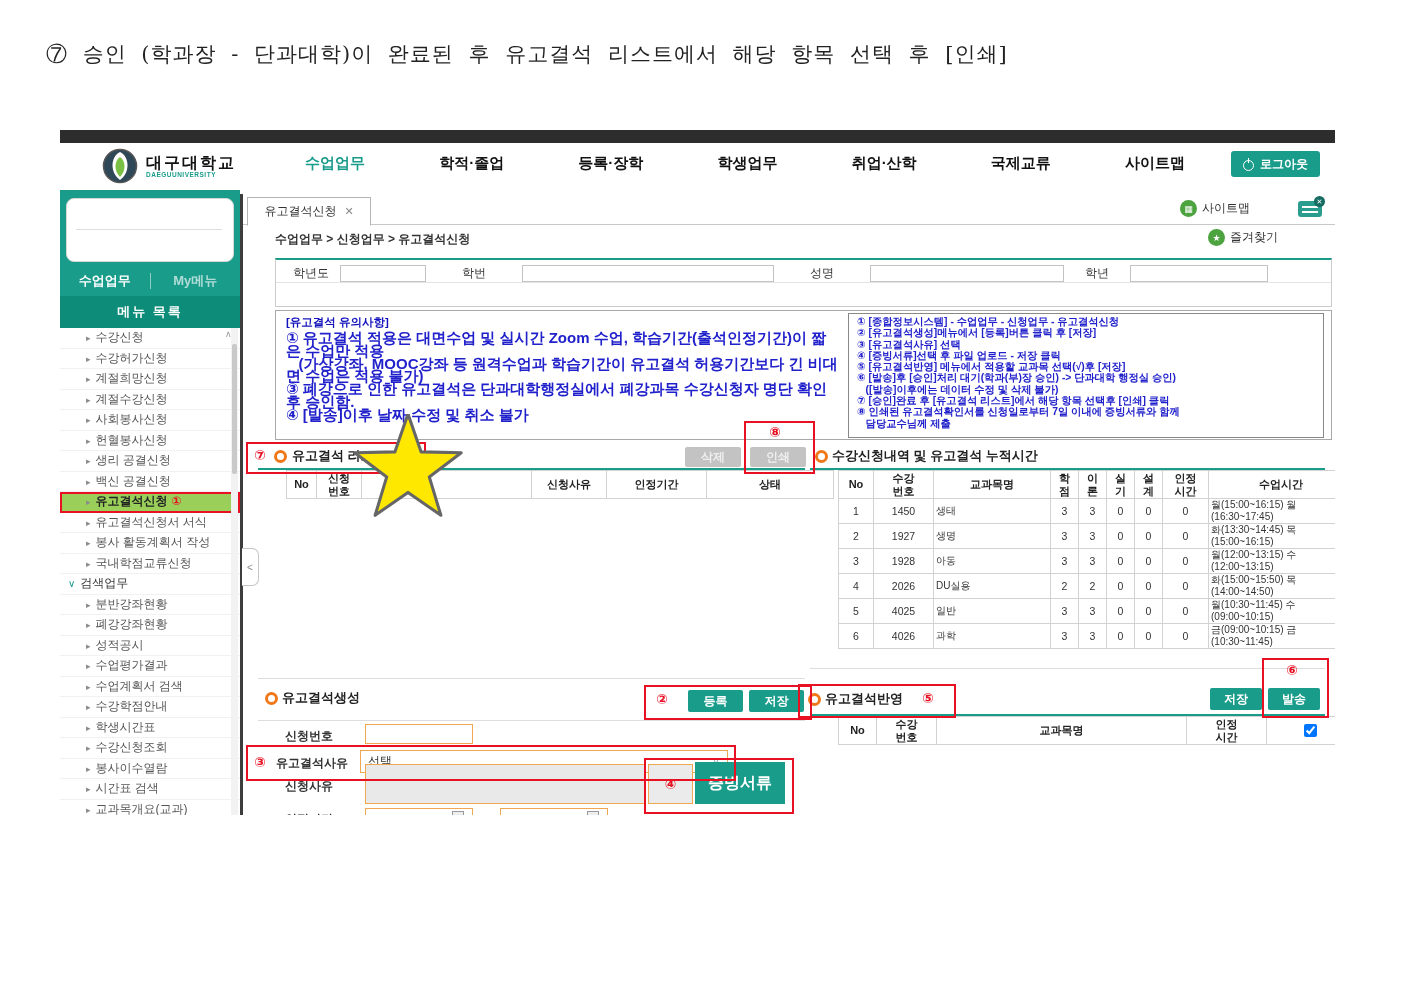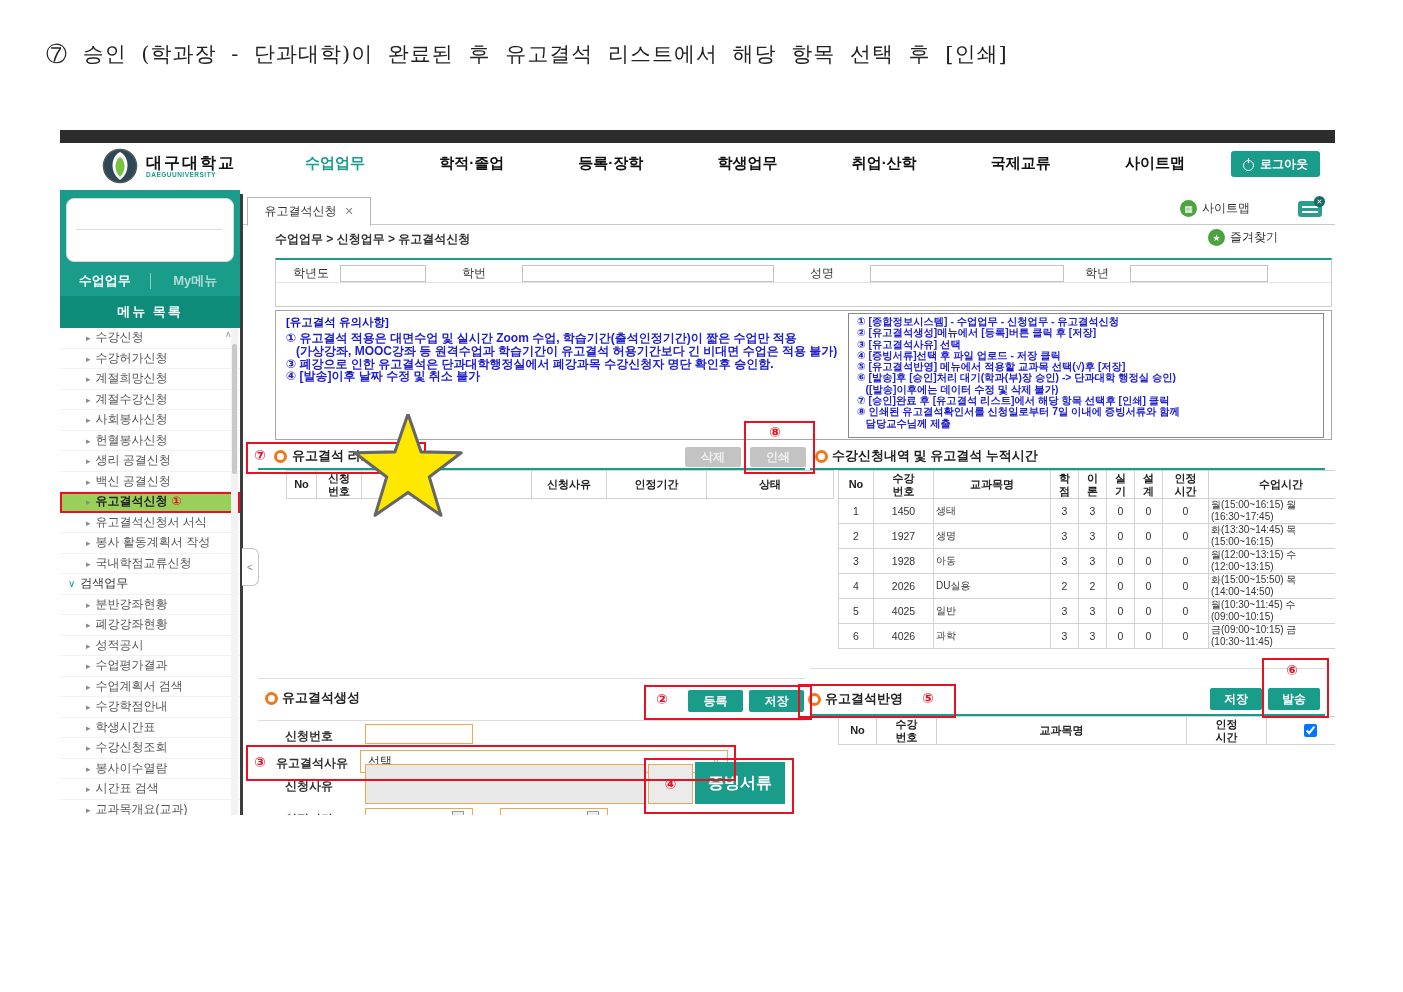--- a/index.html
+++ b/index.html
@@ -63,21 +63,21 @@
   .sform{left:215px;top:128px;width:1055px;height:46px;border:1px solid #ccc;border-top:2px solid #1a9c8b;background:#fff;}
   .frow{display:flex;align-items:flex-end;height:22px;padding-left:6px;}
   .frow.first{border-bottom:1px solid #e4e4e4;}
   .flabel{font-size:12px;color:#333;text-align:center;}
   .fi{height:15px;border:1px solid #c3c3c3;font-size:12px;padding:0 3px;color:#333;}
   .center{text-align:center;}
   
   .notice{left:215px;top:180px;width:1055px;height:128px;border:1px solid #a8a8a8;background:#fff;}
   .nleft{position:absolute;left:10px;top:4px;width:555px;}
   .ntitle{font-size:11.5px;font-weight:bold;color:#1313bd;margin-bottom:2px;}
-  .nl{font-size:12px;font-weight:bold;color:#2121cc;line-height:12.8px;white-space:pre-wrap;}
+  .nl{font-size:15px;font-weight:bold;color:#2121cc;line-height:12.8px;white-space:pre-wrap;}
   .nrightbox{position:absolute;left:572px;top:2px;width:466px;height:121px;border:1px solid #888;padding:2px 0 0 8px;}
   .nrightbox .nl{line-height:11.3px;font-size:10.3px;}
   
   .bullet{display:inline-block;width:7px;height:7px;border:3px solid #f07818;border-radius:50%;background:#fff;}
   .stitle{font-size:13px;font-weight:bold;color:#222;}
   .cnum{color:#e81123;font-weight:bold;font-size:14px;font-family:"DejaVu Sans",sans-serif;}
   .rbox{position:absolute;border:2.5px solid #e81123;pointer-events:none;z-index:6;}
   .gbtn{background:#1a9c8b;color:#fff;border:none;border-radius:2px;font-size:12px;font-weight:bold;height:22px;padding:0 10px;cursor:pointer;}
   .dbtn{background:#c3c3c3;color:#efefef;border:none;border-radius:2px;font-size:12px;font-weight:bold;height:20px;padding:0 10px;}
   .tline{position:absolute;height:2px;background:#1a9c8b;}

